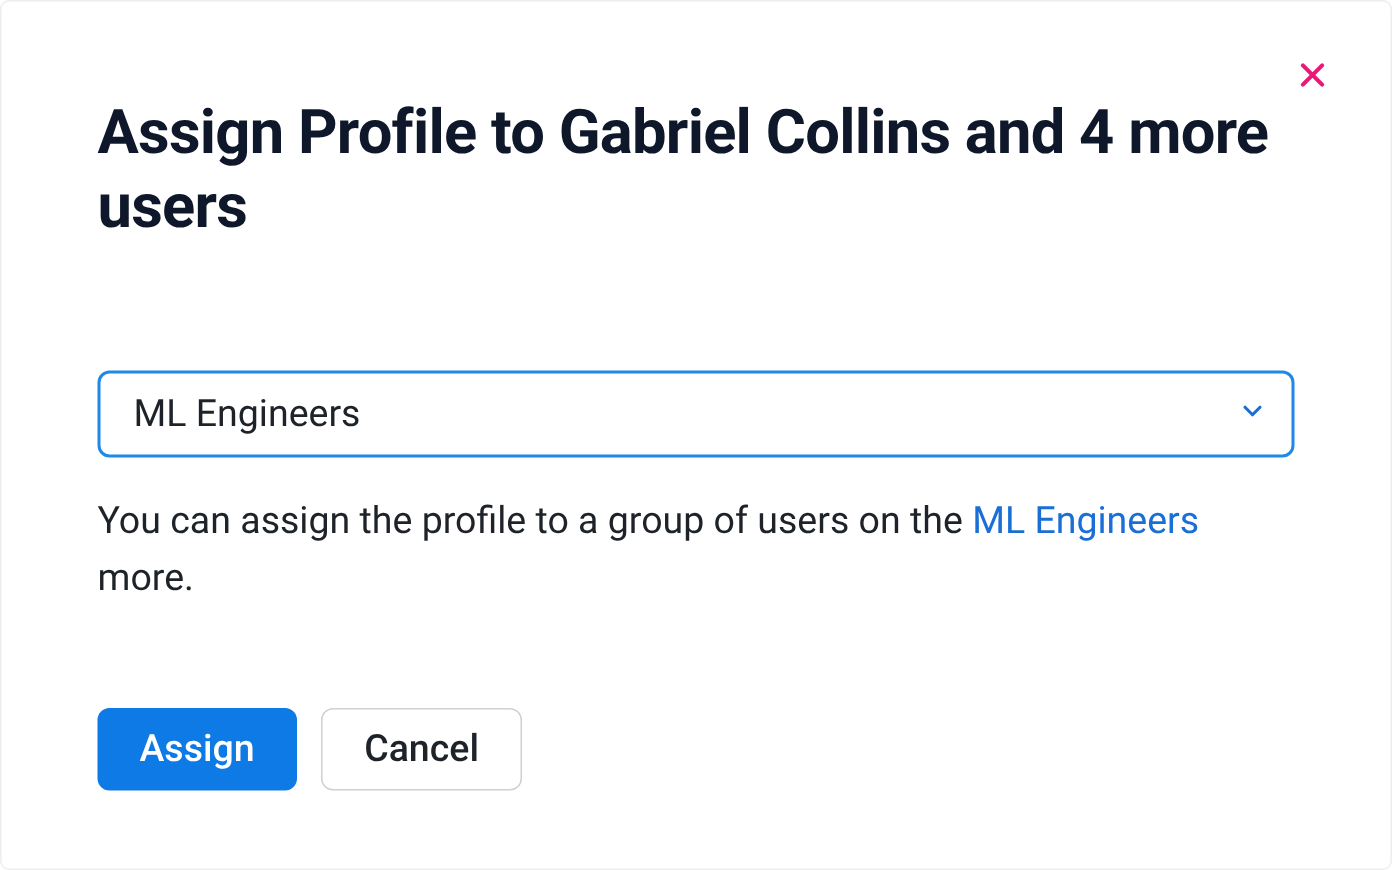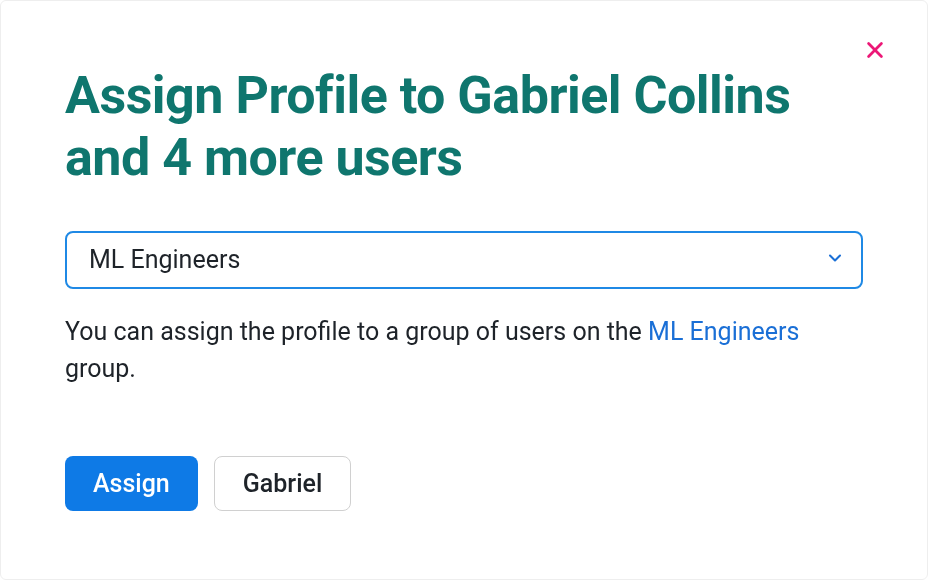--- a/index.html
+++ b/index.html
@@ -35,26 +35,26 @@
       display: flex;
       align-items: center;
       justify-content: center;
       color: #ec1877;
     }
     .close-btn svg {
       width: 22px;
       height: 22px;
     }
     .dialog-title {
-      font-size: 52px;
+      font-size: 41px;
       font-weight: 700;
       line-height: 1.2;
-      color: #0f766e;
+      color: #0f172a;
       letter-spacing: -0.5px;
-      margin-bottom: 41px;
+      margin-bottom: 84px;
       max-width: 800px;
     }
     .select-wrapper {
       position: relative;
       width: 100%;
       margin-bottom: 24px;
     }
     .profile-select {
       width: 100%;
       height: 58px;
@@ -140,21 +140,21 @@
   <div class="select-wrapper">
     <button class="profile-select">ML Engineers</button>
     <span class="chevron-icon">
       <svg viewBox="0 0 24 24" fill="none" stroke="currentColor" stroke-width="2.5" stroke-linecap="round" stroke-linejoin="round">
         <polyline points="6 9 12 15 18 9"></polyline>
       </svg>
     </span>
   </div>
 
   <p class="helper-text">
-    <span>You can assign the profile to a group of users on the </span><a class="helper-link">ML Engineers</a><span> group.</span>
+    <span>You can assign the profile to a group of users on the </span><a class="helper-link">ML Engineers</a><span> more.</span>
   </p>
 
   <div class="button-row">
     <button class="btn btn-primary">Assign</button>
-    <button class="btn btn-secondary">Gabriel</button>
+    <button class="btn btn-secondary">Cancel</button>
   </div>
 
 </div>
 
 </body></html>

